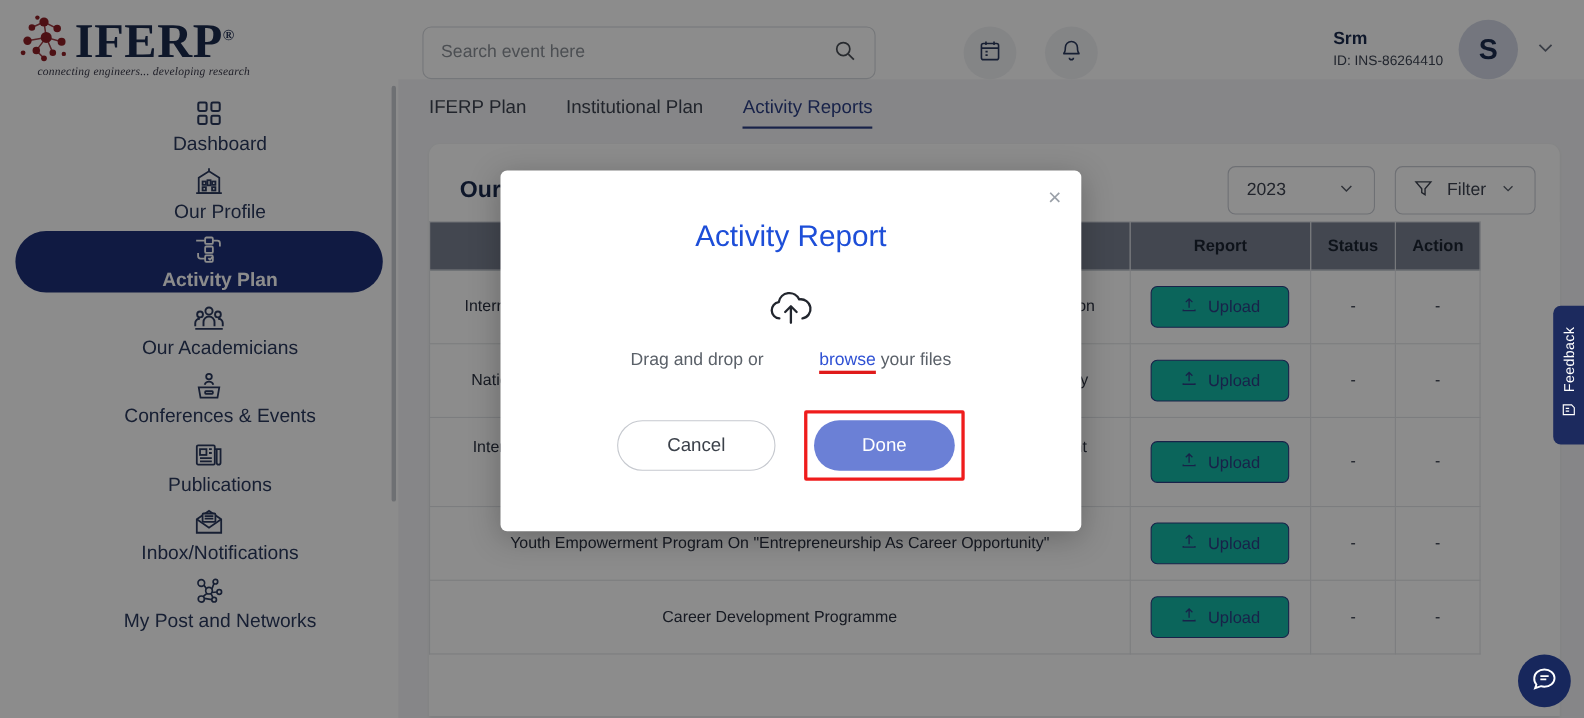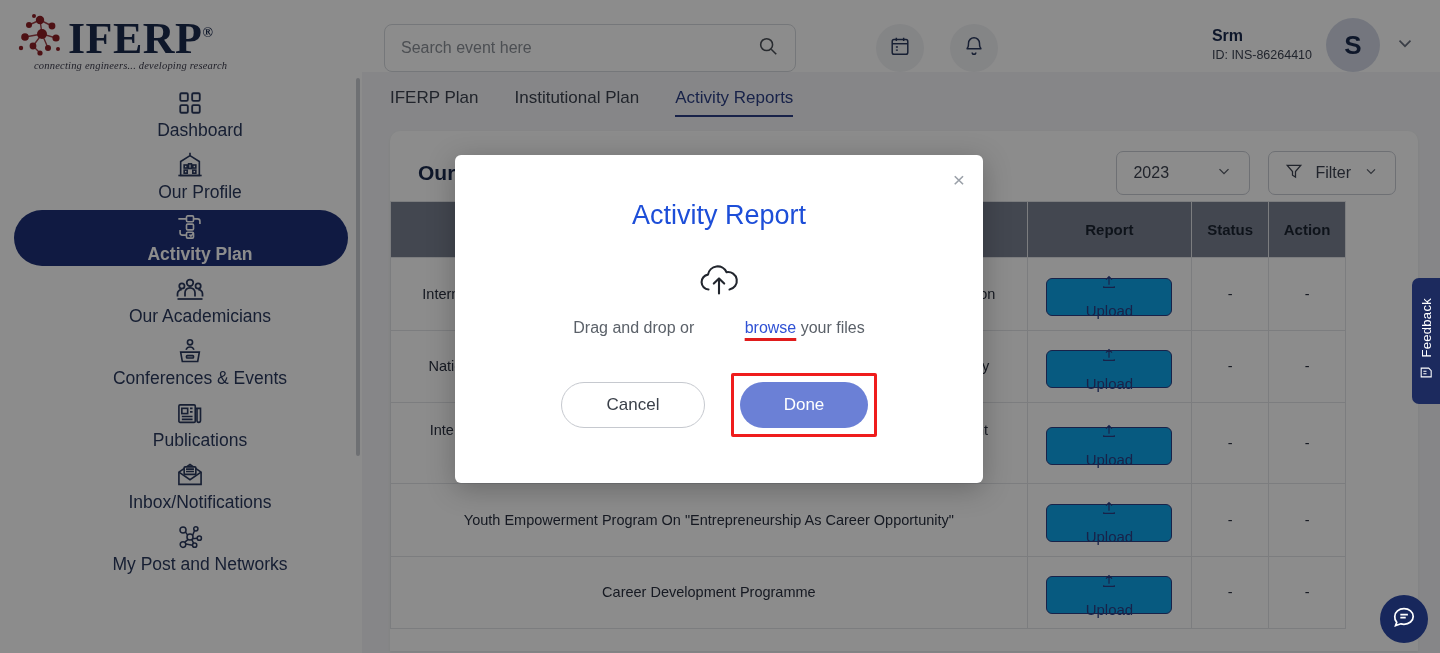--- a/index.html
+++ b/index.html
@@ -109,35 +109,35 @@
   .select-box, .filter-box {
     height:44px; border:1px solid #c9ccd4; border-radius:7px;
     display:flex; align-items:center; gap:12px; padding:0 16px;
     font-size:16px; color:#3d4350; cursor:pointer; background:#fff;
   }
   .select-box { width:134px; justify-content:space-between; }
 
   table { width:100%; border-collapse:collapse; table-layout:fixed; }
   thead th {
     background:#7a8193; color:#1b2430; font-size:15px; font-weight:700;
-    height:56px; border:1px solid #e2e4e8; text-align:center;margin-left:48px;
+    height:44px; border:1px solid #e2e4e8; text-align:center;margin-left:48px;
   }
   tbody td {
     border:1px solid #e2e4e8; text-align:center; font-size:14.5px;
     color:#2a3140; padding:14px 10px; line-height:26px;
   }
   .col-name { width:62%; }
   .col-report { width:16%; }
   .col-status { width:7.5%; }
   .col-action { width:7.5%; }
   .col-pad { width:7%; border:none !important; background:#fff; }
   .upload-btn {
     display:inline-flex; align-items:center; justify-content:center; gap:9px;
     width:126px; height:38px; border:1px solid #2c3f86; border-radius:6px;
-    color:#2c3f86; font-size:15px; background:#0ea5e9; cursor:pointer;flex-direction:column;
+    color:#2c3f86; font-size:15px; background:#14b8a6; cursor:pointer;
   }
 
   
   .feedback {
     position:absolute; right:0; top:278px; width:28px; height:126px;
     background:#1c2a5e; border-radius:7px 0 0 7px;
     display:flex; flex-direction:column; align-items:center; justify-content:center;
     gap:8px; color:#fff; z-index:60; cursor:pointer;
   }
   .feedback .fb-text {

